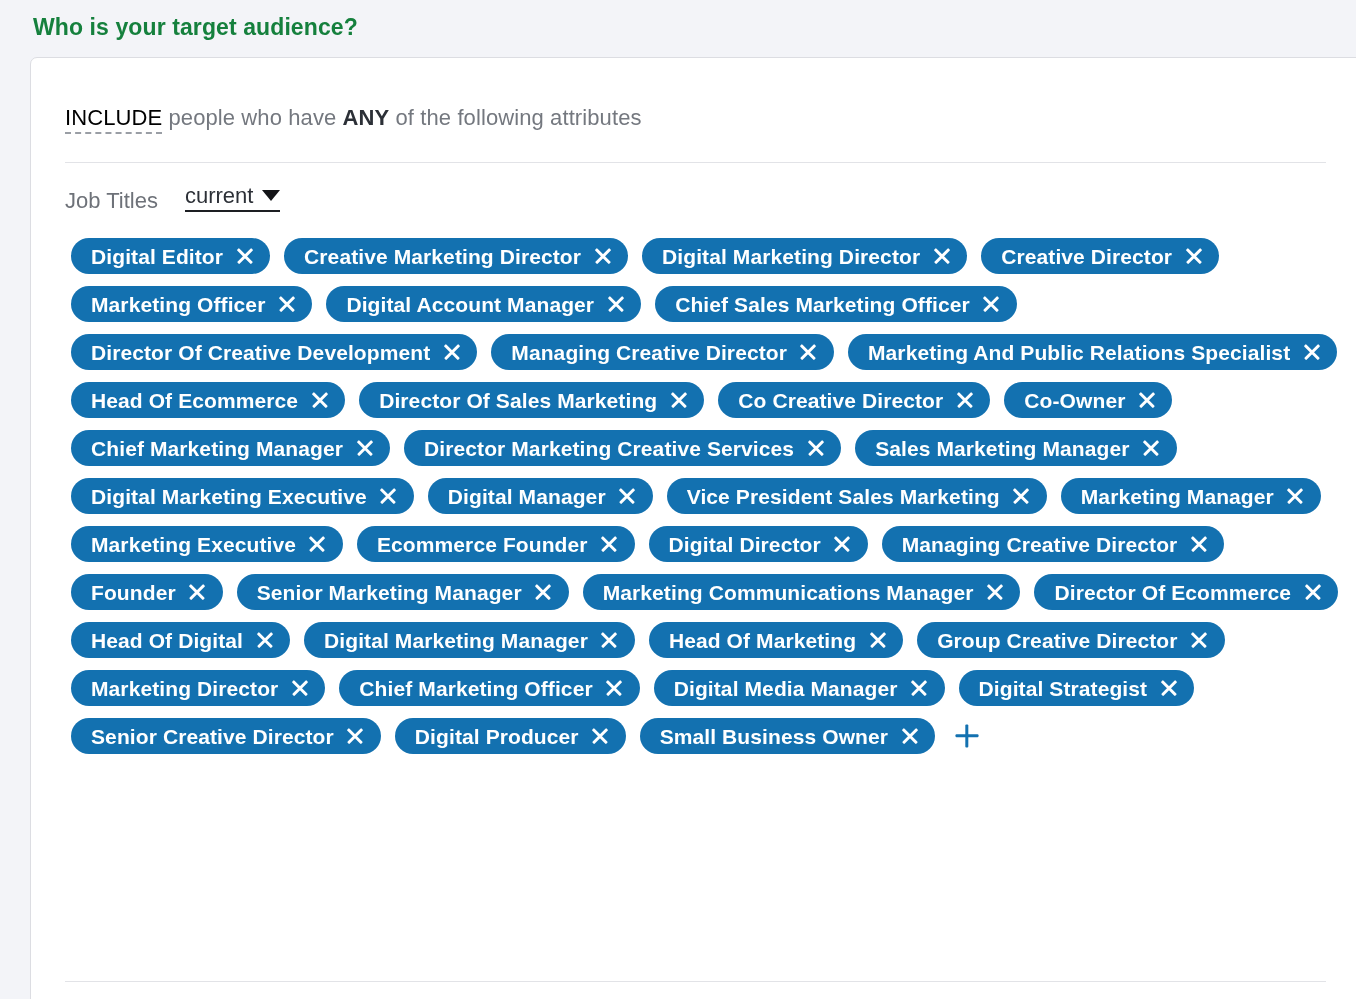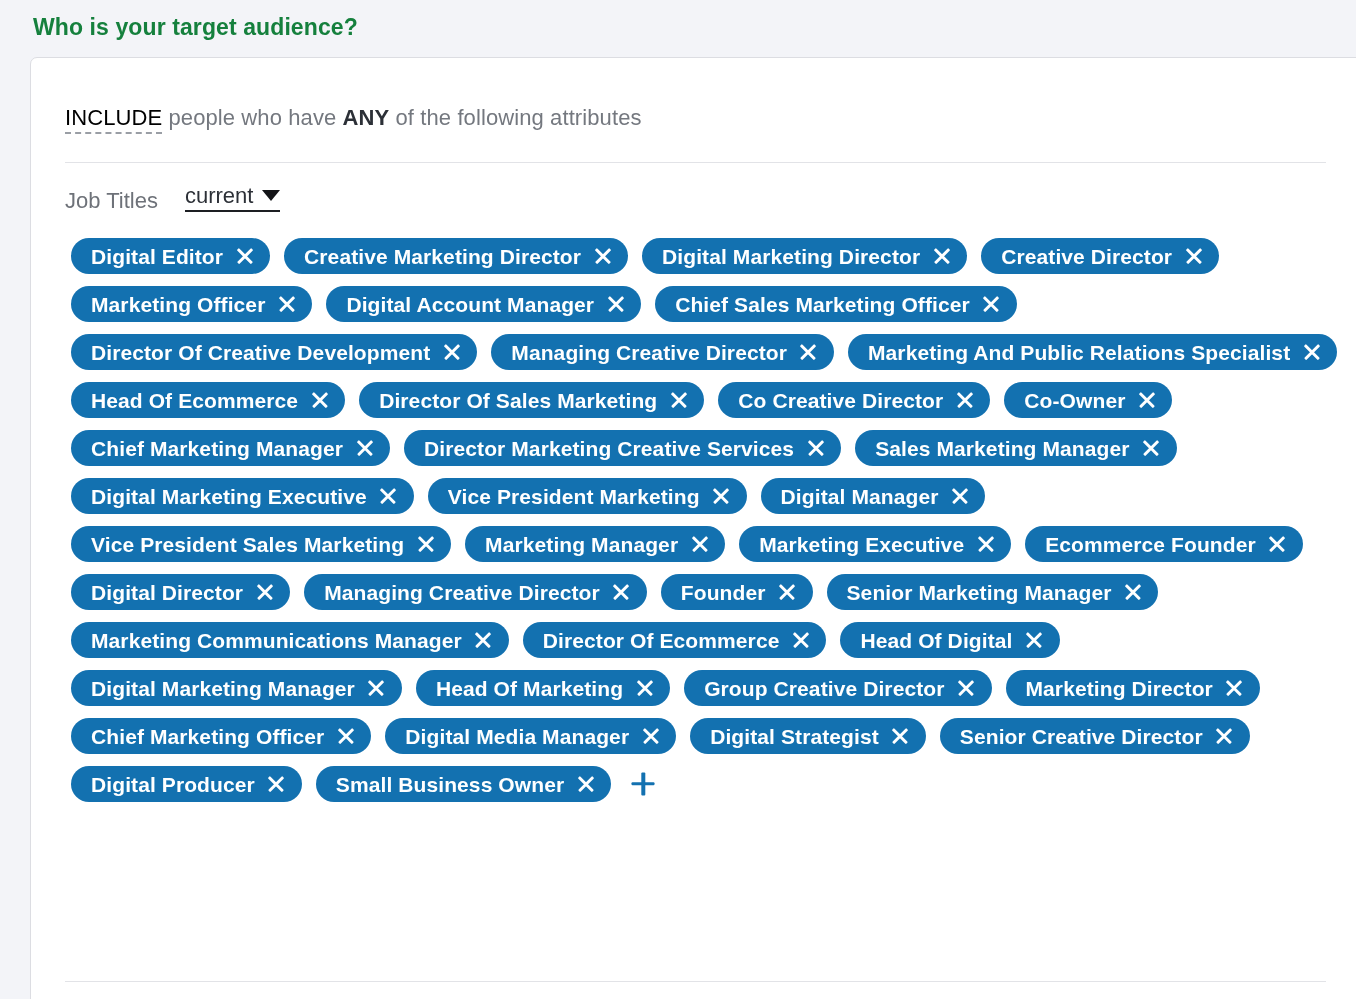--- a/index.html
+++ b/index.html
@@ -282,24 +282,20 @@
       </span>
       <span class="tag-pill">
         <span class="tag-label">Sales Marketing Manager</span>
         <span class="tag-remove"></span>
       </span>
       <span class="tag-pill">
         <span class="tag-label">Digital Marketing Executive</span>
         <span class="tag-remove"></span>
       </span>
       <span class="tag-pill">
-        <span class="tag-label">Vice President Marketing</span>
-        <span class="tag-remove"></span>
-      </span>
-      <span class="tag-pill">
         <span class="tag-label">Digital Manager</span>
         <span class="tag-remove"></span>
       </span>
       <span class="tag-pill">
         <span class="tag-label">Vice President Sales Marketing</span>
         <span class="tag-remove"></span>
       </span>
       <span class="tag-pill">
         <span class="tag-label">Marketing Manager</span>
         <span class="tag-remove"></span>

